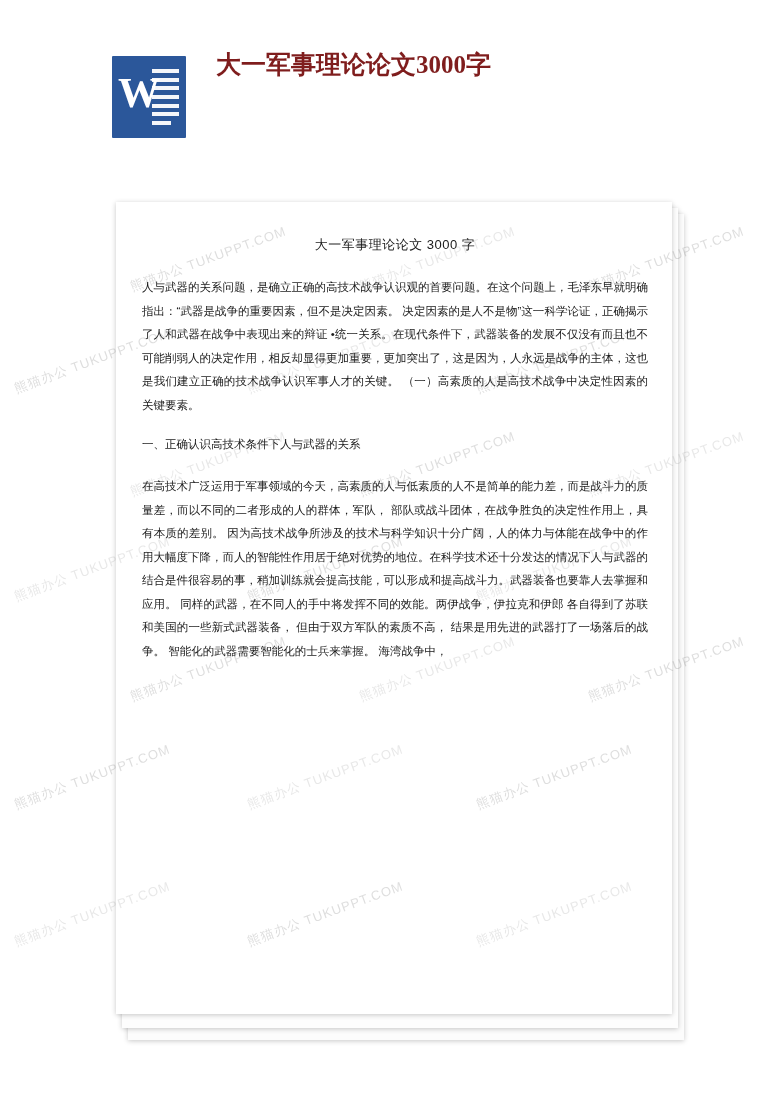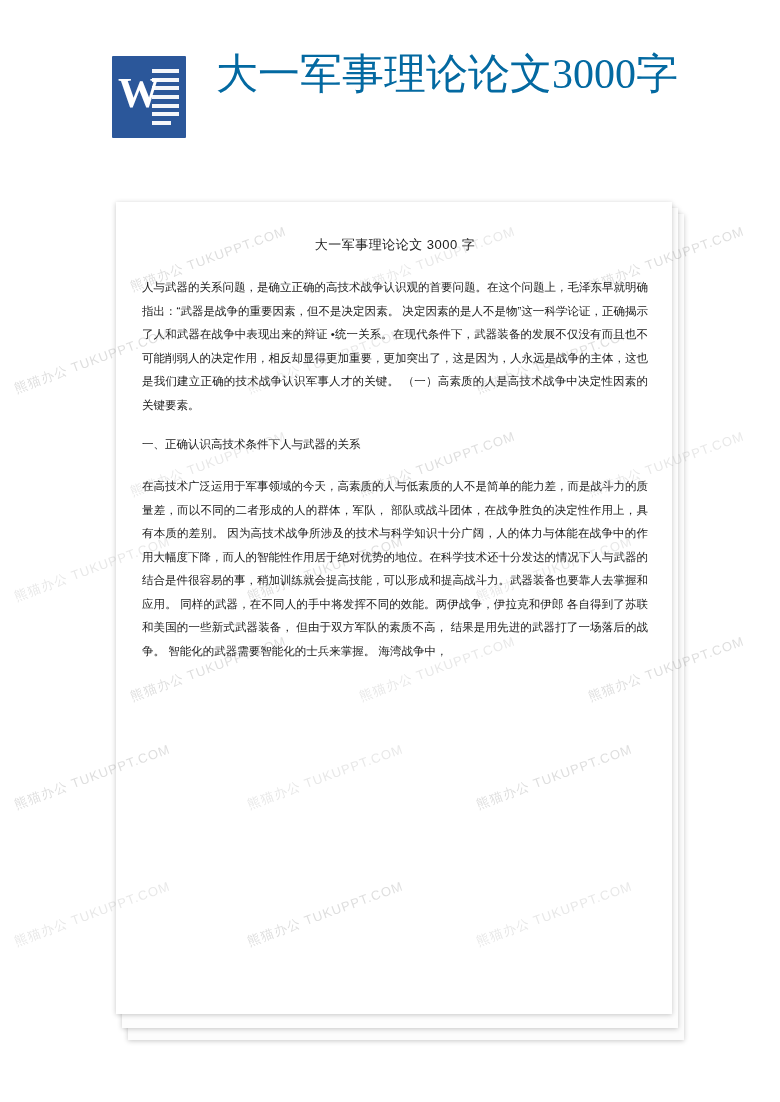--- a/index.html
+++ b/index.html
@@ -69,25 +69,25 @@
   .word-icon .lines i:nth-child(1) { width: 100%; }
   .word-icon .lines i:nth-child(2) { width: 100%; }
   .word-icon .lines i:nth-child(3) { width: 100%; }
   .word-icon .lines i:nth-child(4) { width: 100%; }
   .word-icon .lines i:nth-child(5) { width: 100%; }
   .word-icon .lines i:nth-child(6) { width: 100%; }
   .word-icon .lines i:nth-child(7) { width: 70%; }
 
   .doc-title {
     margin-left: 30px;
-    color: #0369a1;
-    font-size: 42px;
+    color: #7f1d1d;
+    font-size: 25px;
     line-height: 1.18;
     font-family: "Liberation Serif", serif;
-    font-weight: normal;
+    font-weight: bold;
     max-width: 470px;
     padding-top: 4px;
   }
 
   
   .sheet {
     position: absolute;
     background: #ffffff;
     box-shadow: 0 1px 5px rgba(0,0,0,0.22);
   }

